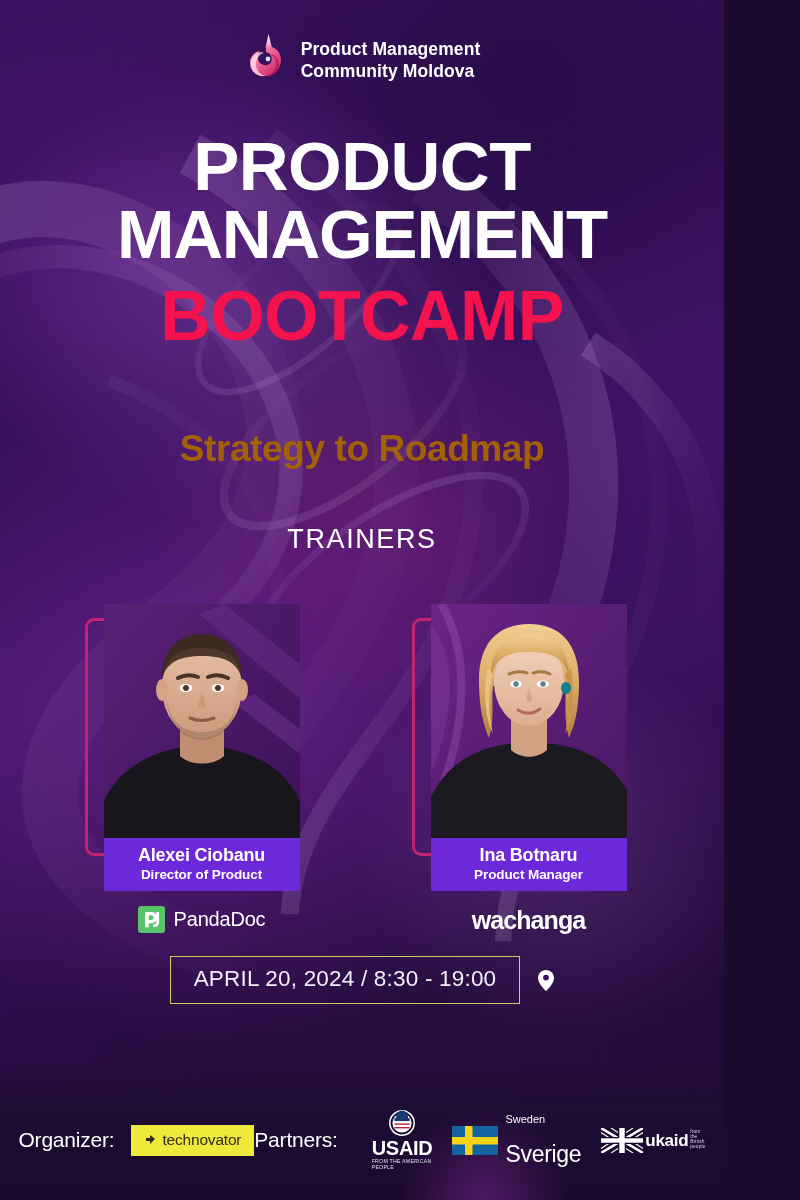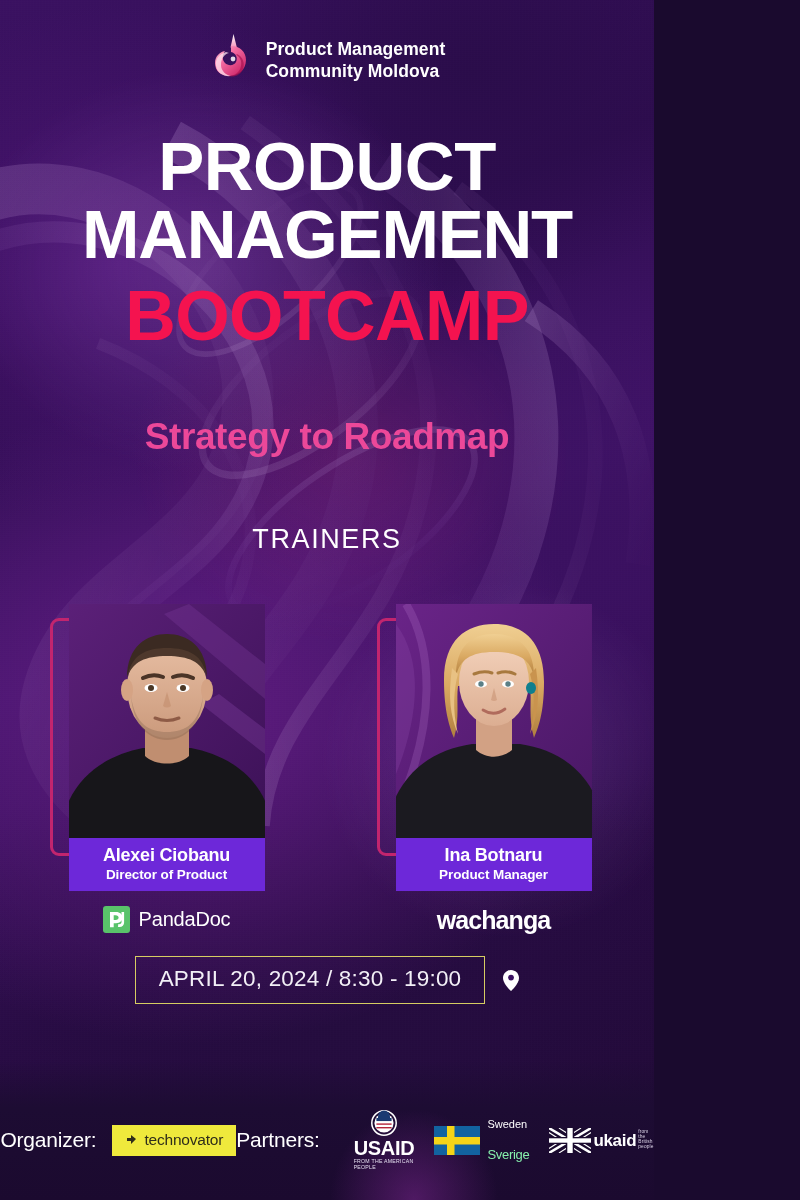--- a/index.html
+++ b/index.html
@@ -5,21 +5,21 @@
   * { margin:0; padding:0; box-sizing:border-box; }
   html,body { width:800px; height:1200px; }
   body {
     font-family:"Liberation Sans", sans-serif;
     background:#1a0a2e;
     overflow:hidden;
     position:relative;
   }
   .poster{
     position:absolute; inset:0;
-    width:654px; height:1200px;
+    width:724px; height:1200px;
     overflow:hidden;
   }
   
   .bg-base{
     position:absolute; inset:0;
     background:
       radial-gradient(ellipse 520px 420px at 18% 22%, #4b1474 0%, rgba(75,20,116,0) 62%),
       radial-gradient(ellipse 460px 380px at 72% 6%, #2a0c4a 0%, rgba(42,12,74,0) 60%),
       radial-gradient(ellipse 620px 500px at 30% 60%, #5d1b7e 0%, rgba(93,27,126,0) 65%),
       radial-gradient(ellipse 560px 460px at 86% 46%, #3a1060 0%, rgba(58,16,96,0) 62%),
@@ -59,22 +59,22 @@
     position:absolute; top:133px; left:0; right:0; text-align:center;
   }
   .hl-line{
     font-weight:bold; letter-spacing:-0.5px; line-height:.99;
     color:#ffffff; font-size:69px;
   }
   .hl-line.l2{ font-size:69px; letter-spacing:-1.2px; }
   .hl-line.accent{ color:#F4134F; font-size:70px; letter-spacing:-0.6px; margin-top:12px; }
 
   .subtitle{
-    position:absolute; top:416px; left:0; right:0; text-align:center;
-    color:#ec4899; font-weight:bold; font-size:37px; letter-spacing:-.4px;
+    position:absolute; top:428px; left:0; right:0; text-align:center;
+    color:#a16207; font-weight:bold; font-size:37px; letter-spacing:-.4px;
   }
   .trainers-label{
     position:absolute; top:524px; left:0; right:0; text-align:center;
     color:#ffffff; font-size:27px; letter-spacing:1.6px; font-weight:500;
   }
 
   
   .cards{
     position:absolute; top:604px; left:0; right:0;
     display:flex; justify-content:center; gap:117px;
@@ -144,21 +144,21 @@
   .logos{ display:flex; align-items:center; gap:20px; }
 
   .usaid{ display:flex; flex-direction:column; align-items:center; gap:1px; }
   .usaid-word{ color:#ffffff; font-size:20px; font-weight:bold; letter-spacing:-.3px; line-height:1; }
   .usaid-sub{ color:#e5dff0; font-size:5.2px; letter-spacing:.25px; line-height:1; }
 
   .sweden{ display:flex; align-items:center; gap:7px; }
   .sw-flag{ width:46px; height:29px; flex:none; }
   .sw-text{ display:flex; flex-direction:column; line-height:1; }
   .sw-1{ color:#ffffff; font-size:11px; }
-  .sw-2{ color:#86efac; font-size:13px; margin-top:18px; letter-spacing:-.3px; }
+  .sw-2{ color:#ffffff; font-size:23px; margin-top:18px; letter-spacing:-.3px; }
 
   .ukaid{ display:flex; flex-direction:row; align-items:center; gap:2px; }
   .uk-flag{ width:42px; height:25px; flex:none; }
   .uk-word{ color:#ffffff; font-size:17px; font-weight:bold; letter-spacing:-.3px; line-height:1; }
   .uk-sub{ color:#ddd5e8; font-size:4.8px; letter-spacing:.15px; line-height:1; }
 </style>
 </head>
 <body>
 
 <div class="poster">

